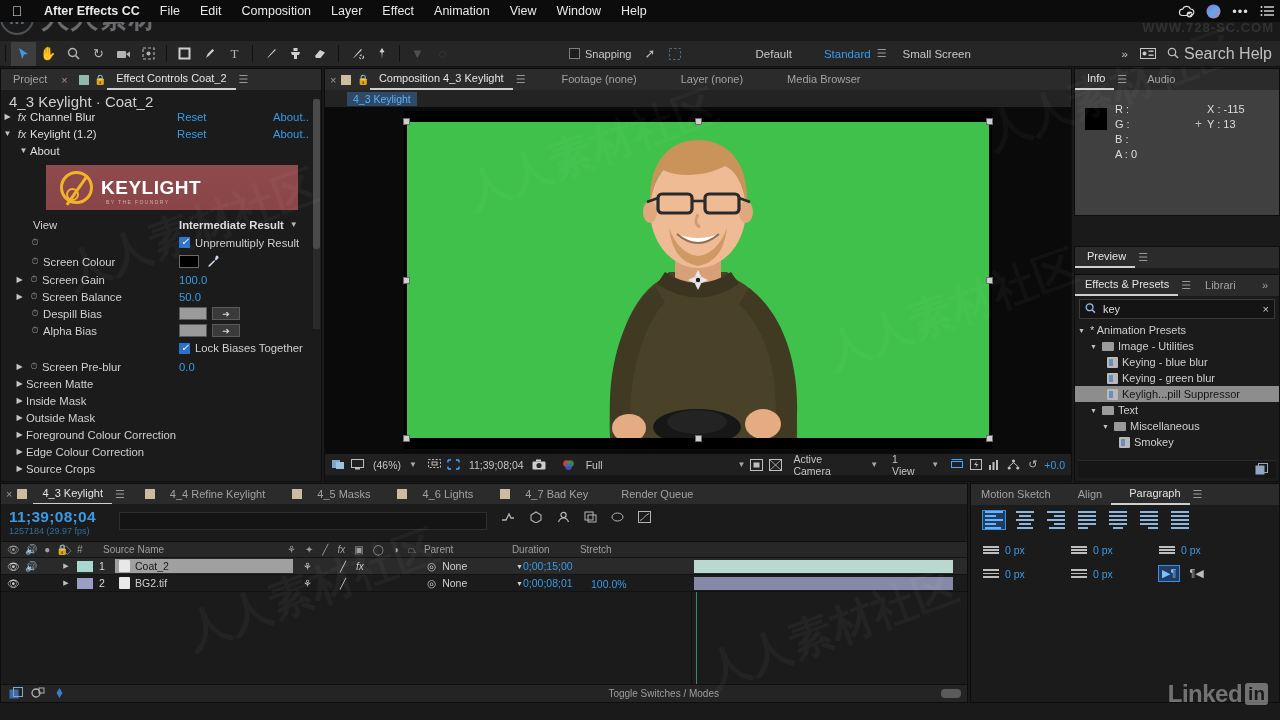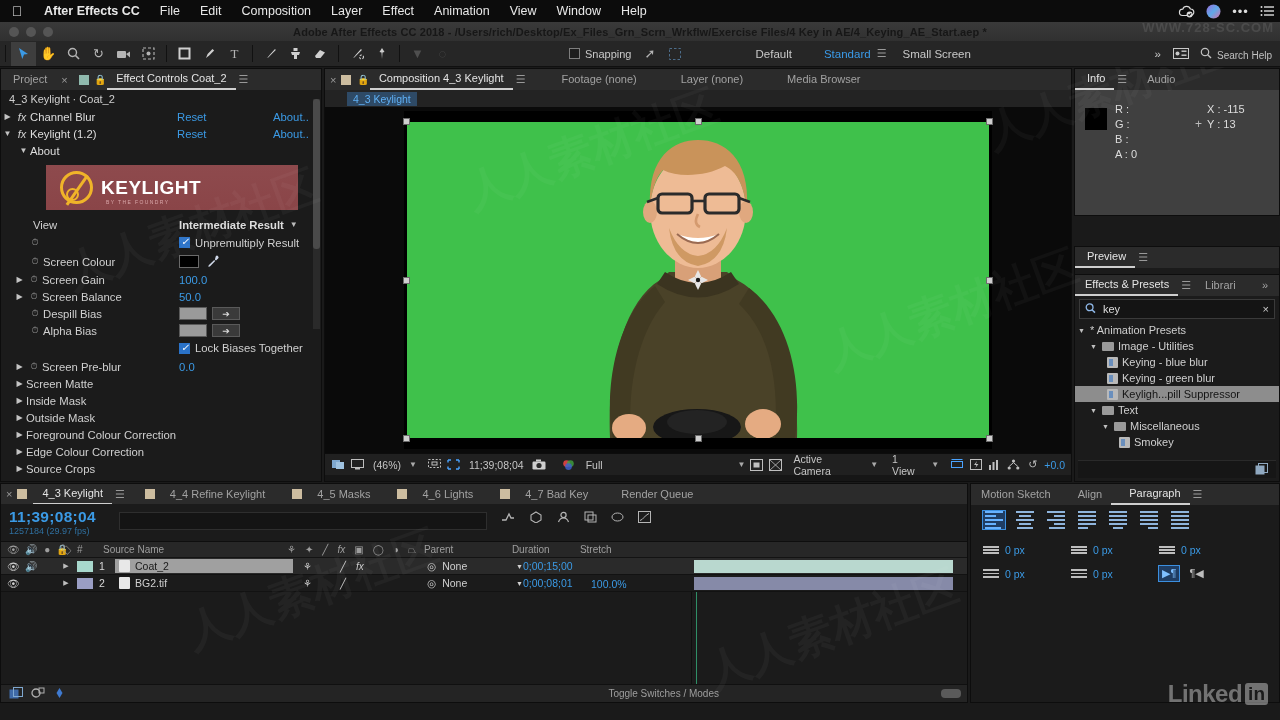--- a/index.html
+++ b/index.html
@@ -49,35 +49,35 @@
   }
   .tool.sel { background: #3e3e3e; color: #4aa3ff; }
   .tool.dim { color: #4f4f4f; }
   .tsep { width: 1px; height: 17px; background: #111; margin: 0 5px; }
   .snapbox { display: flex; align-items: center; gap: 5px; font-size: 11px; color: #c8c8c8; margin-left: 6px; }
   .chk { width: 11px; height: 11px; border: 1px solid #7d7d7d; background: #1d1d1d; display: inline-block; }
   .chk.on { background: #2a72c8; border-color: #2a72c8; position: relative; }
   .chk.on:after { content: "\2713"; position: absolute; left: 1px; top: -2px; font-size: 10px; color: #fff; }
   .wsitem { font-size: 11.5px; color: #c8c8c8; padding: 0 16px; white-space: nowrap; }
   .wsitem.active { color: #3a9ae8; }
-  .searchhelp { display: flex; align-items: flex-end; gap: 5px; font-size: 10px; color: #c0c0c0; }
+  .searchhelp { display: flex; align-items: flex-end; gap: 5px; font-size: 16px; color: #c0c0c0; }
 
   
   .panel { position: absolute; background: #1d1d1d; border: 1px solid #0d0d0d; }
   .ptabs { height: 21px; background: #2b2b2b; display: flex; align-items: center; font-size: 11px; position: relative; }
   .ptab { padding: 0 9px; height: 21px; line-height: 21px; color: #a2a2a2; white-space: nowrap; display: flex; align-items: center; gap: 4px; }
   .ptab.active { color: #e4e4e4; border-bottom: 2px solid #cfcfcf; }
   .hamb { font-size: 11px; color: #999; margin-left: 3px; }
   .xclose { font-size: 11px; color: #999; padding: 0 5px; }
   .swatch-sm { width: 10px; height: 10px; background: #cdbda0; display: inline-block; }
   .lockico { font-size: 10px; color: #b8b8b8; }
 
   
   #fx-panel { left: 0; top: 68px; width: 322px; height: 414px; background: #1b1b1b; }
-  .fx-head { height: 18px; font-size: 11px; color: #cfcfcf; padding: 3px 0 0 8px; }
+  .fx-head { height: 18px; font-size: 15px; color: #cfcfcf; padding: 3px 0 0 8px; }
   .fx-body { position: relative; font-size: 11.3px; }
   .fx-row { display: flex; align-items: center; height: 17px; position: relative; }
   .tri { width: 13px; text-align: center; font-size: 8px; color: #c4c4c4; }
   .fxmark { font-style: italic; font-size: 11px; color: #d5d5d5; width: 16px; text-align: center; }
   .stopw { width: 16px; text-align: center; font-size: 9px; color: #9a9a9a; }
   .fxname { color: #ddd; }
   .blue { color: #3b9ae5; }
   .fx-reset { position: absolute; left: 176px; color: #3b9ae5; }
   .fx-about { position: absolute; left: 272px; color: #3b9ae5; }
   .keylight-banner {
@@ -250,28 +250,20 @@
               <circle cx="1.5" cy="6" r="1"></circle>
               <rect x="4" y="5.3" width="10" height="1.4"></rect>
               <circle cx="1.5" cy="10" r="1"></circle>
               <rect x="4" y="9.3" width="10" height="1.4"></rect>
             </g>
           </svg>
       </span>
     </span>
   </div>
 
-  <div class="titlebar">
-    <span class="traffic">
-        <i></i>
-        <i></i>
-        <i></i>
-      </span>
-    <span class="win-title">Adobe After Effects CC 2018 - /Users/rich/Desktop/Ex_Files_Grn_Scrn_Wrkflw/Exercise Files/4 Key in AE/4_Keying_AE_Start.aep *</span>
-  </div>
 
   <div class="toolbar">
     <span class="tsep"></span>
     <span class="tool sel">
       <svg width="11" height="13" viewBox="0 0 11 13">
           <path d="M1 1l9 6-4 .6L4.3 12z" fill="#3b9ae5"></path>
         </svg>
     </span>
     <span class="tool">✋</span>
     <span class="tool">

